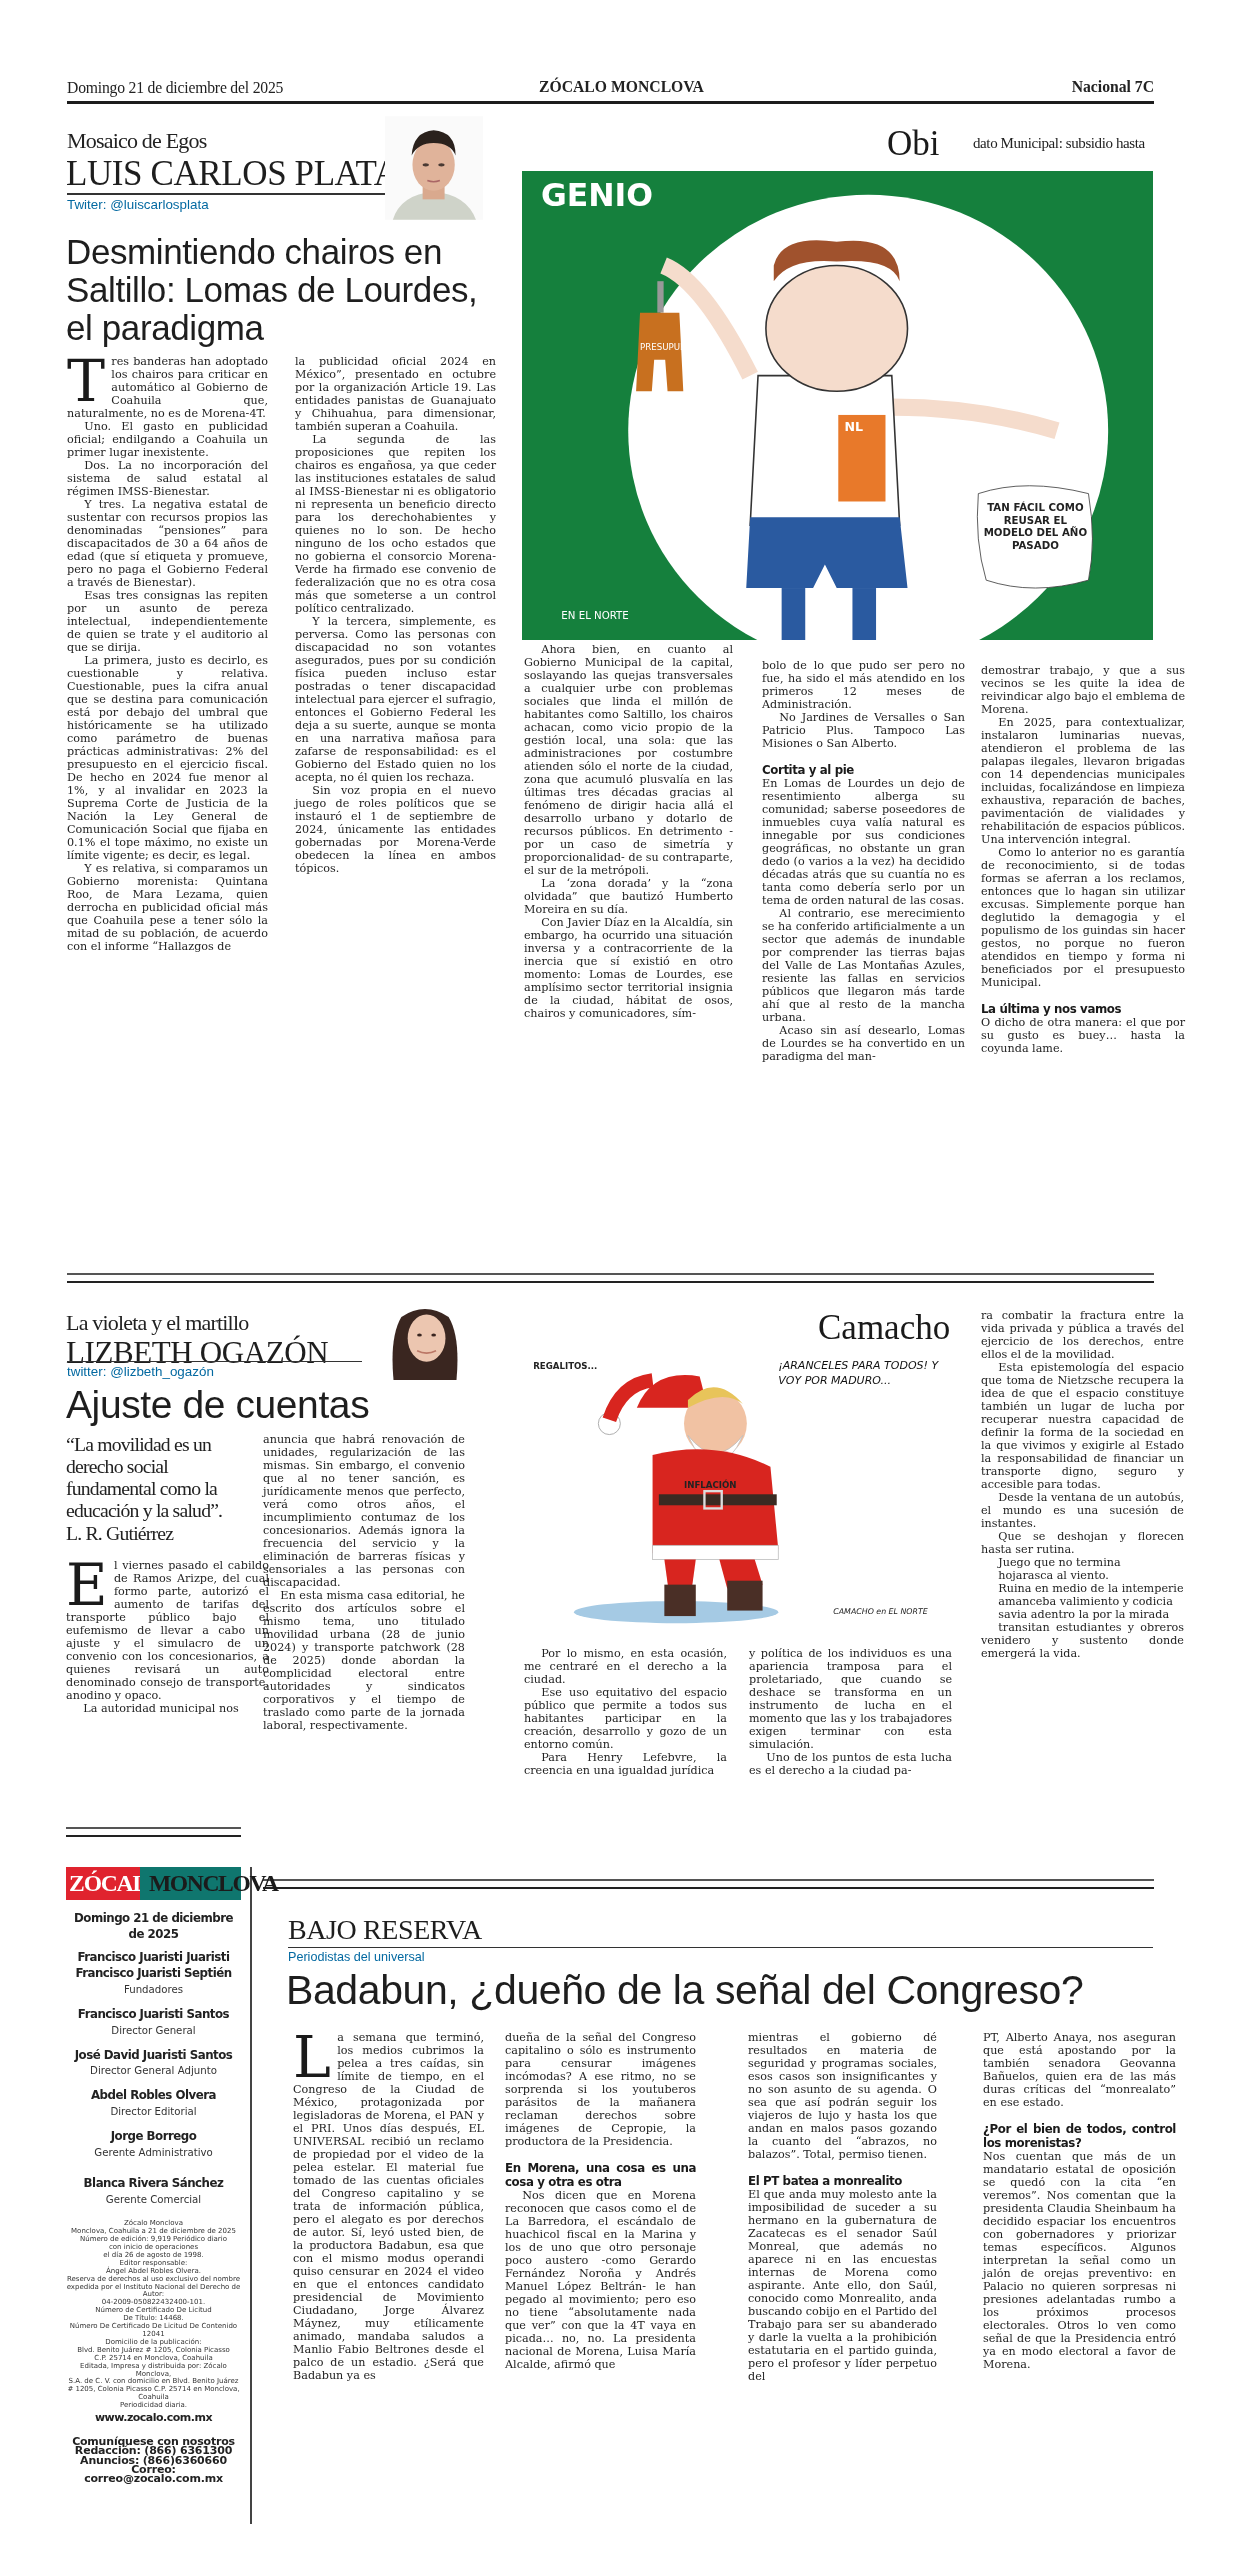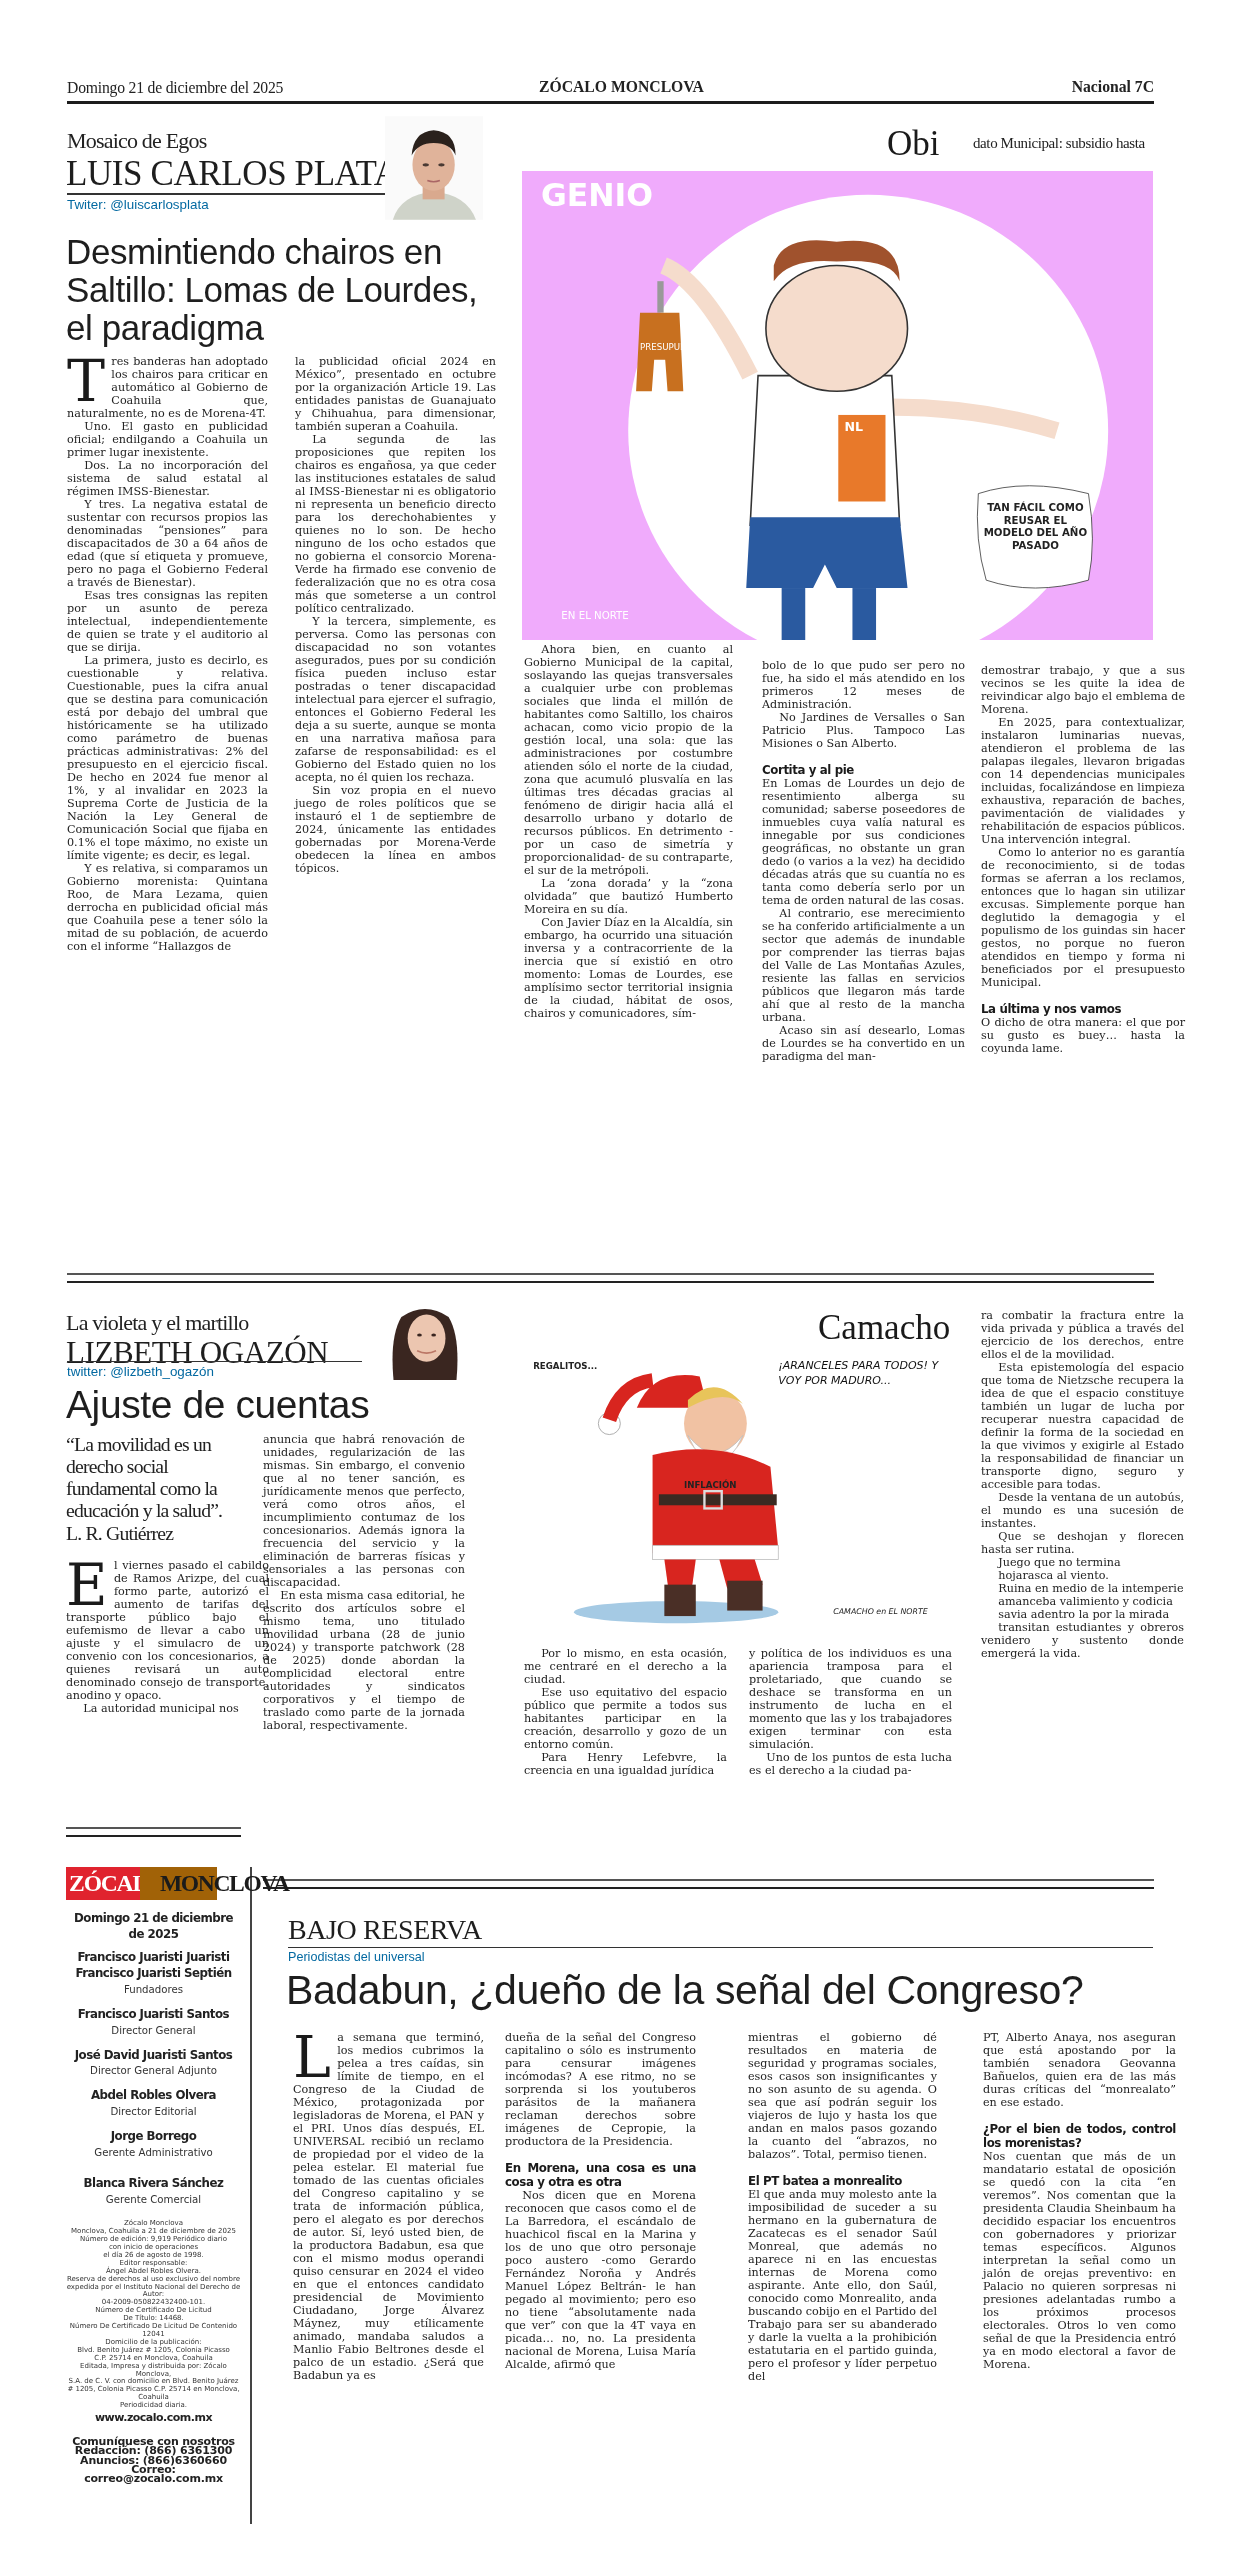--- a/index.html
+++ b/index.html
@@ -37,21 +37,21 @@
   .cartoon-name { font-family: "Liberation Serif", serif; font-size: 35px; color: #1a1a1a; }
 
   .masthead-box { font-family: "DejaVu Sans", sans-serif; text-align: center; color: #222; }
   .masthead-box .bold { font-weight: bold; font-size: 11.8px; letter-spacing: -0.5px; line-height: 15.7px; }
   .masthead-box .role { font-size: 10.2px; line-height: 15.7px; color: #333; margin-bottom: 9.4px; }
   .masthead-box .small { font-size: 7px; line-height: 7.9px; color: #333; }
   .masthead-box .big { font-weight: bold; font-size: 11px; line-height: 9.4px; letter-spacing: -0.2px; }
 
   .logo { position: absolute; display: flex; height: 33px; }
   .logo .l { background: #e0232e; color: #fff; font-family: "Liberation Serif", serif; font-weight: bold; font-size: 23.6px; line-height: 33px; padding-left: 3.1px; letter-spacing: -1.2px; width: 74px; }
-  .logo .r { background: #a16207; color: #1b1b1b; font-family: "Liberation Serif", serif; font-weight: bold; font-size: 23.6px; line-height: 33px; letter-spacing: -1.4px; width: 77px; padding-left: 20px; }
+  .logo .r { background: #0f766e; color: #1b1b1b; font-family: "Liberation Serif", serif; font-weight: bold; font-size: 23.6px; line-height: 33px; letter-spacing: -1.4px; width: 101px; padding-left: 9px; }
 
   .vrule { position: absolute; width: 1.6px; background: #444; }
 </style>
 </head>
 <body>
 
 <div class="abs mast-date">Domingo 21 de diciembre del 2025</div>
 <div class="abs mast-name">ZÓCALO MONCLOVA</div>
 <div class="abs mast-section">Nacional 7C</div>
 <div class="abs mast-rule"></div>
@@ -89,21 +89,21 @@
   <div class="col serif-body" style="left:295px;top:355px;width:201px;">
     <p class="noind">la publicidad oficial 2024 en México”, presentado en octubre por la organización Article 19. Las entidades panistas de Guanajuato y Chihuahua, para dimensionar, también superan a Coahuila.</p>
     <p>La segunda de las proposiciones que repiten los chairos es engañosa, ya que ceder las instituciones estatales de salud al IMSS-Bienestar ni es obligatorio ni representa un beneficio directo para los derechohabientes y quienes no lo son. De hecho ninguno de los ocho estados que no gobierna el consorcio Morena-Verde ha firmado ese convenio de federalización que no es otra cosa más que someterse a un control político centralizado.</p>
     <p>Y la tercera, simplemente, es perversa. Como las personas con discapacidad no son votantes asegurados, pues por su condición física pueden incluso estar postradas o tener discapacidad intelectual para ejercer el sufragio, entonces el Gobierno Federal les deja a su suerte, aunque se monta en una narrativa mañosa para zafarse de responsabilidad: es el Gobierno del Estado quien no los acepta, no él quien los rechaza.</p>
     <p>Sin voz propia en el nuevo juego de roles políticos que se instauró el 1 de septiembre de 2024, únicamente las entidades gobernadas por Morena-Verde obedecen la línea en ambos tópicos.</p>
   </div>
 
   <div class="abs cartoon-name" style="left:887px;top:124px;">Obi</div>
   <div class="abs cond" style="left:973px;top:135px;font-size:15px;letter-spacing:-0.4px;">dato Municipal: subsidio hasta</div>
 
-  <div class="abs" style="left:522px;top:171px;width:631px;height:469px;background:#f0abfc;overflow:hidden;">
+  <div class="abs" style="left:522px;top:171px;width:631px;height:469px;background:#15803d;overflow:hidden;">
     <svg width="631" height="469" viewBox="0 0 802 596">
       <ellipse cx="440" cy="330" rx="305" ry="300" fill="#fff"></ellipse>
       <text x="24" y="44" font-family="DejaVu Sans, sans-serif" font-weight="bold" font-size="40" fill="#fff">GENIO</text>
 
       <rect x="172" y="140" width="8" height="40" fill="#999"></rect>
       <path d="M150 180 L200 180 L205 280 L185 280 L182 240 L168 240 L165 280 L145 280 Z" fill="#c8701f"></path>
       <text x="150" y="228" font-size="11" font-family="DejaVu Sans, sans-serif" fill="#fff">PRESUPUESTO 2025</text>
 
       <path d="M180 120 Q230 140 290 260" stroke="#f5dccc" stroke-width="22" fill="none"></path>
       <path d="M470 300 Q580 300 680 330" stroke="#f5dccc" stroke-width="22" fill="none"></path>

